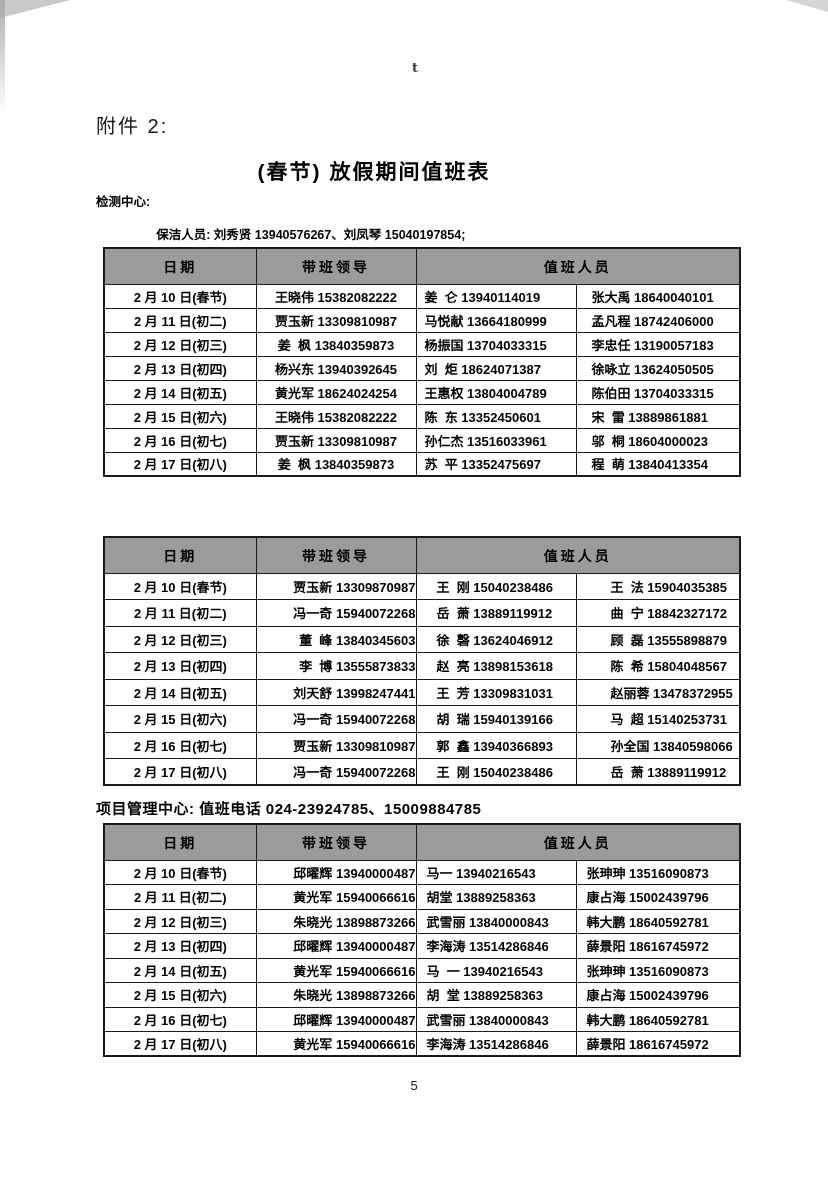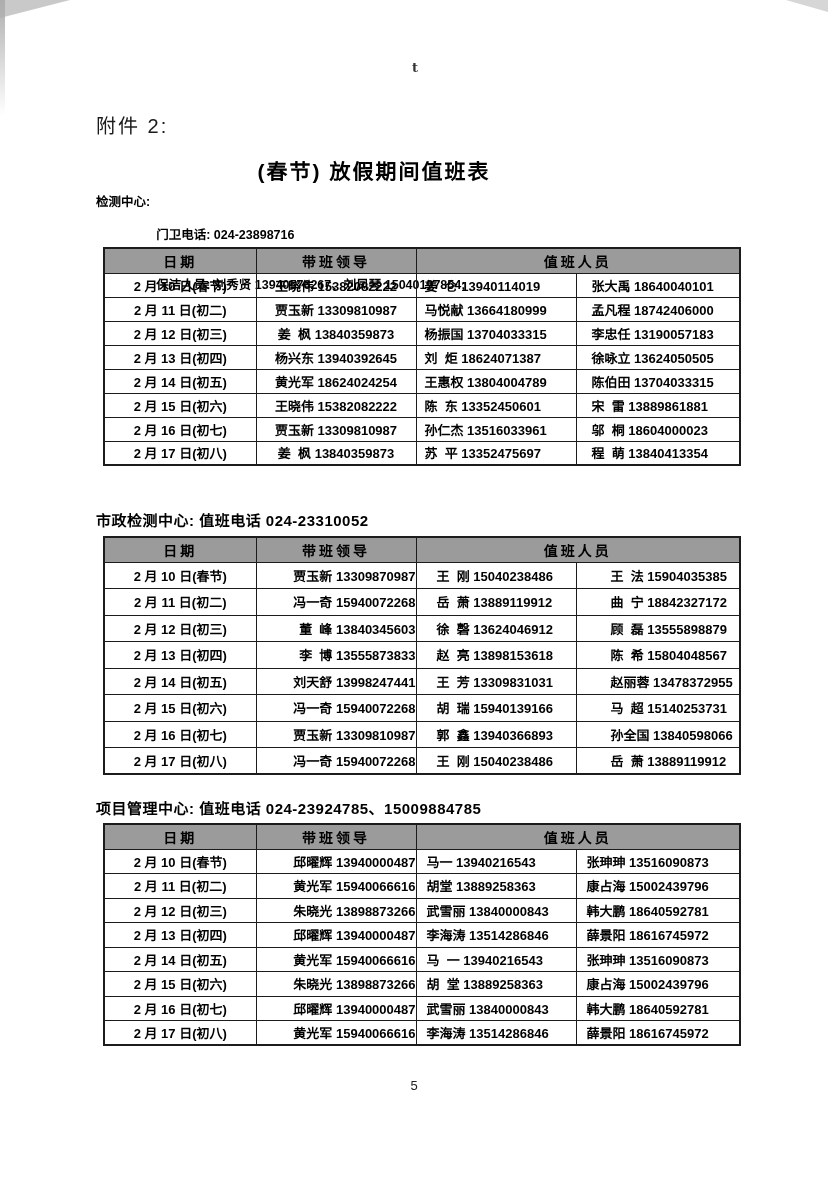--- a/index.html
+++ b/index.html
@@ -54,21 +54,21 @@
   .pos-t2 { top: 536px; }
   .pos-t3 { top: 823px; }
   .duty-table th, .duty-table td {
     border: 1px solid #1c1c1c;
     font-weight: bold; color: #000;
     white-space: pre; overflow: hidden;
   }
   .duty-table th {
     background: #9b9b9b;
     font-size: 14px; font-weight: bold; letter-spacing: 3px;
-    height: 25px; text-align: center;
+    height: 36px; text-align: center;
   }
   .duty-table td { font-size: 13px; }
   .t1 td { height: 24px; }
   .t2 td { height: 26.5px; }
   .t3 td { height: 24.5px; }
   td.c0 { text-align: center; }
   .t1 td.c1 { text-align: center; }
   .t2 td.c1, .t3 td.c1 { text-align: right; padding-left: 26px; }
   .t1 td.c2 { padding-left: 8px; }
   .t1 td.c3 { padding-left: 15px; }
@@ -92,21 +92,20 @@
 
   <div class="artifact-mark">t</div>
 
   <div class="attachment">附件 2:</div>
 
   <div class="title">(春节)  放假期间值班表</div>
 
   <div class="notes">
     <div class="notes-label">检测中心:</div>
     <div class="notes-lines">
-      <div>门卫电话: 024-23898716</div>
       <div>保洁人员: 刘秀贤 13940576267、刘凤琴 15040197854;</div>
     </div>
   </div>
 
   <table class="duty-table t1 pos-t1">
     <colgroup>
         <col style="width:152px">
         <col style="width:160px">
         <col style="width:160px">
         <col style="width:164px">
@@ -163,21 +162,20 @@
         </tr>
         <tr>
           <td class="c0">2 月 17 日(初八)</td>
           <td class="c1">姜  枫 13840359873</td>
           <td class="c2">苏  平 13352475697</td>
           <td class="c3">程  萌 13840413354</td>
         </tr>
       </tbody>
   </table>
 
-  <div class="section-title pos-sec2">市政检测中心: 值班电话 024-23310052</div>
 
   <table class="duty-table t2 pos-t2">
     <colgroup>
         <col style="width:152px">
         <col style="width:160px">
         <col style="width:160px">
         <col style="width:164px">
       </colgroup>
     <thead>
       <tr>

